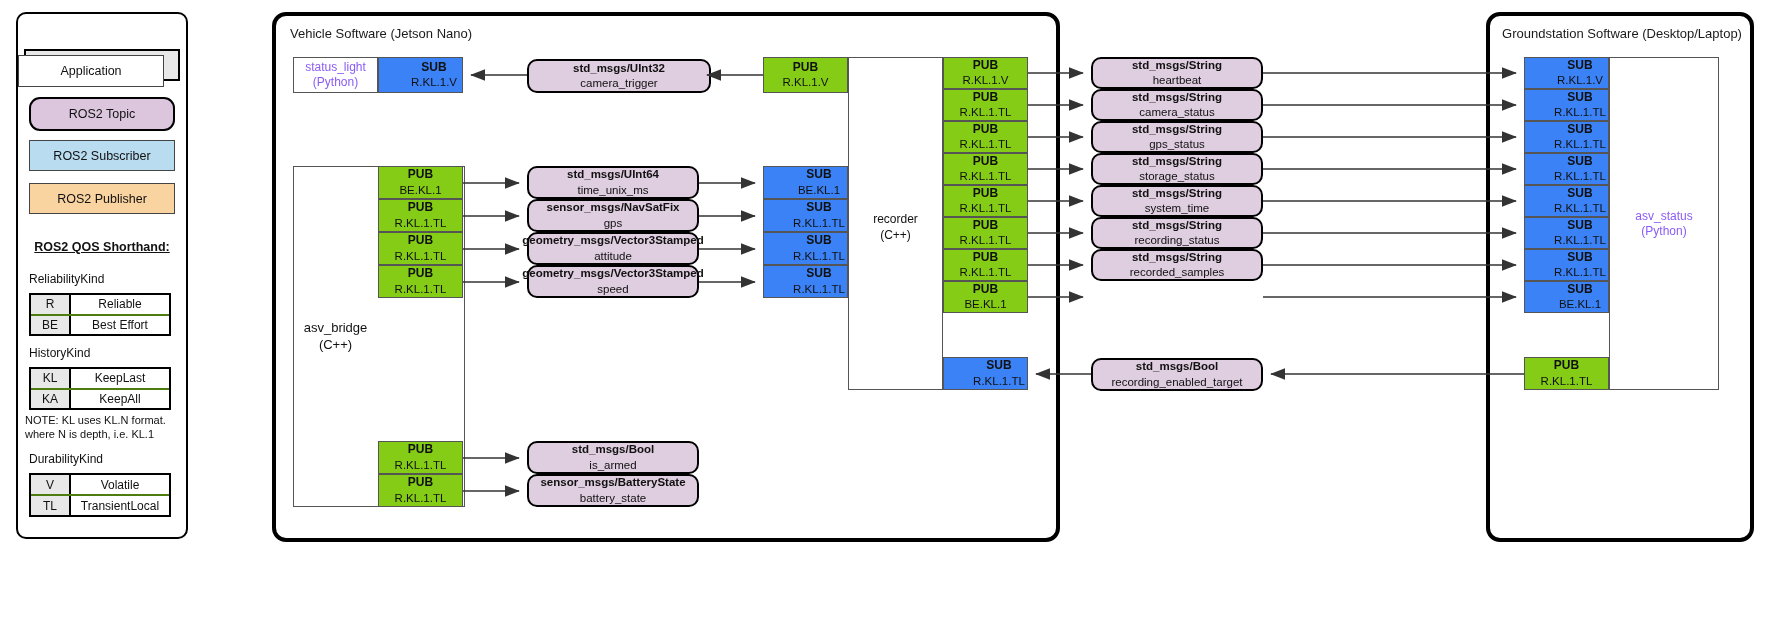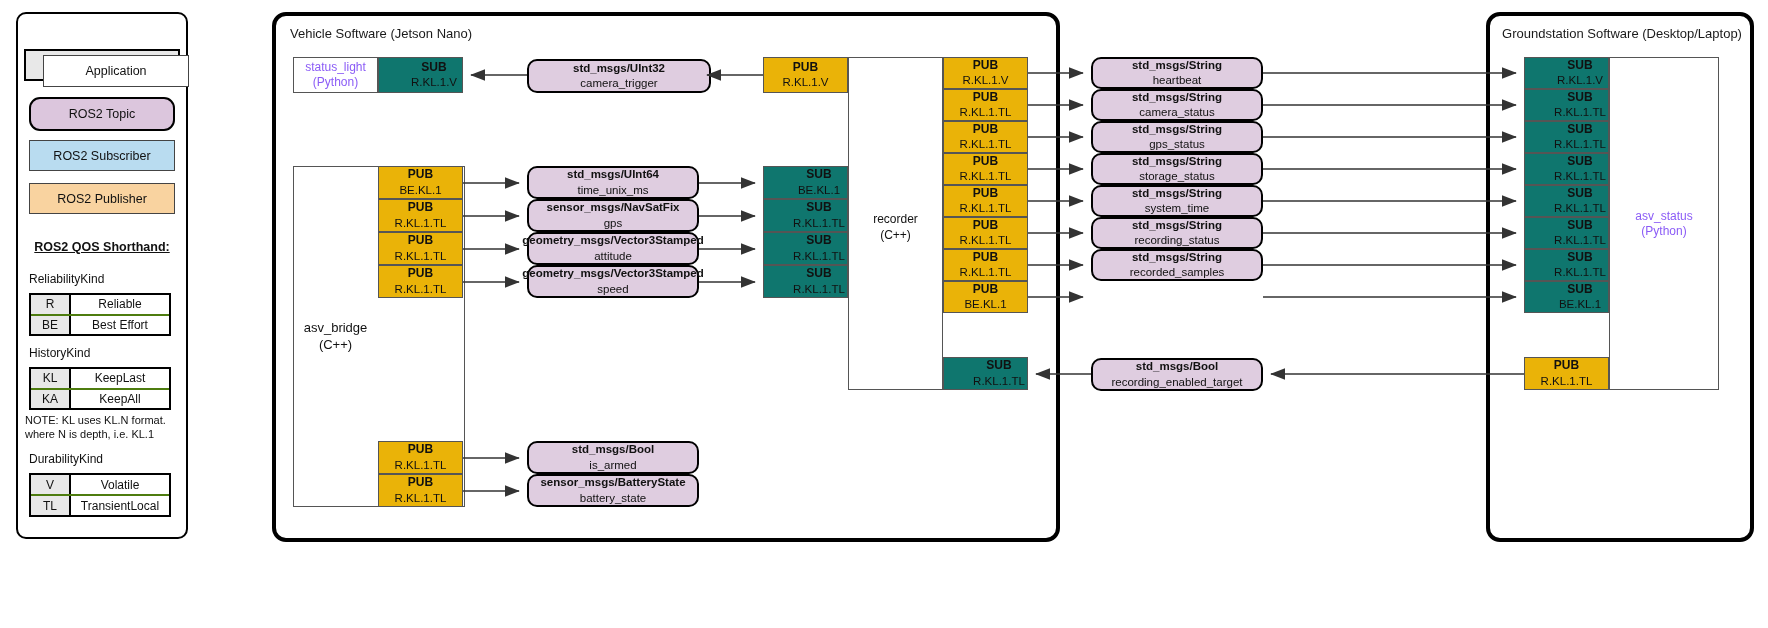--- a/index.html
+++ b/index.html
@@ -31,42 +31,42 @@
   .tbl .c1{width:38px;background:#e8e8e8;border-right:2px solid #000;
     display:flex;align-items:center;justify-content:center;font-size:12px;color:#111;}
   .tbl .c2{flex:1;background:#fff;display:flex;align-items:center;justify-content:center;font-size:12px;color:#111;}
 
   
   .app-node{background:#fff;border:1.5px solid #555;display:flex;align-items:center;
      justify-content:center;text-align:center;font-size:12px;color:#8b5cf6;line-height:1.25;}
   .port{border:1.5px solid #555;display:flex;flex-direction:column;align-items:center;
      justify-content:center;font-size:11.5px;color:#111;line-height:1.3;}
   .port .k{font-weight:bold;font-size:12px;}
-  .pub{background:#eab308;}
-  .sub{background:#0f766e;padding-left:27px;}
+  .pub{background:#84cc16;}
+  .sub{background:#3b82f6;padding-left:27px;}
 
   .topic{background:#dfcde0;border:2.2px solid #000;border-radius:10px;display:flex;
      flex-direction:column;align-items:center;justify-content:center;text-align:center;
      font-size:11.5px;color:#111;line-height:1.32;}
   .topic .t{font-weight:bold;font-size:11.5px;}
 
   svg.wires{position:absolute;left:0;top:0;width:1768px;height:628px;pointer-events:none;}
 </style>
 </head>
 <body>
 
 <div id="root">
 
   <div class="abs legend-box" style="left:16px;top:12px;width:172px;height:527px;"></div>
 
   <div class="abs legend-hdr" style="left:24px;top:30px;width:156px;height:32px;margin-top:19px;">
     <span>Legend</span>
   </div>
 
-  <div class="abs lg-item lg-app" style="left:43px;top:55px;width:146px;height:32px;">
+  <div class="abs lg-item lg-app" style="left:18px;top:55px;width:146px;height:32px;">
     <span>Application</span>
   </div>
   <div class="abs lg-item lg-topic" style="left:29px;top:97px;width:146px;height:34px;">
     <span>ROS2 Topic</span>
   </div>
   <div class="abs lg-item lg-sub" style="left:29px;top:140px;width:146px;height:31px;">
     <span>ROS2 Subscriber</span>
   </div>
   <div class="abs lg-item lg-pub" style="left:29px;top:183px;width:146px;height:31px;">
     <span>ROS2 Publisher</span>

